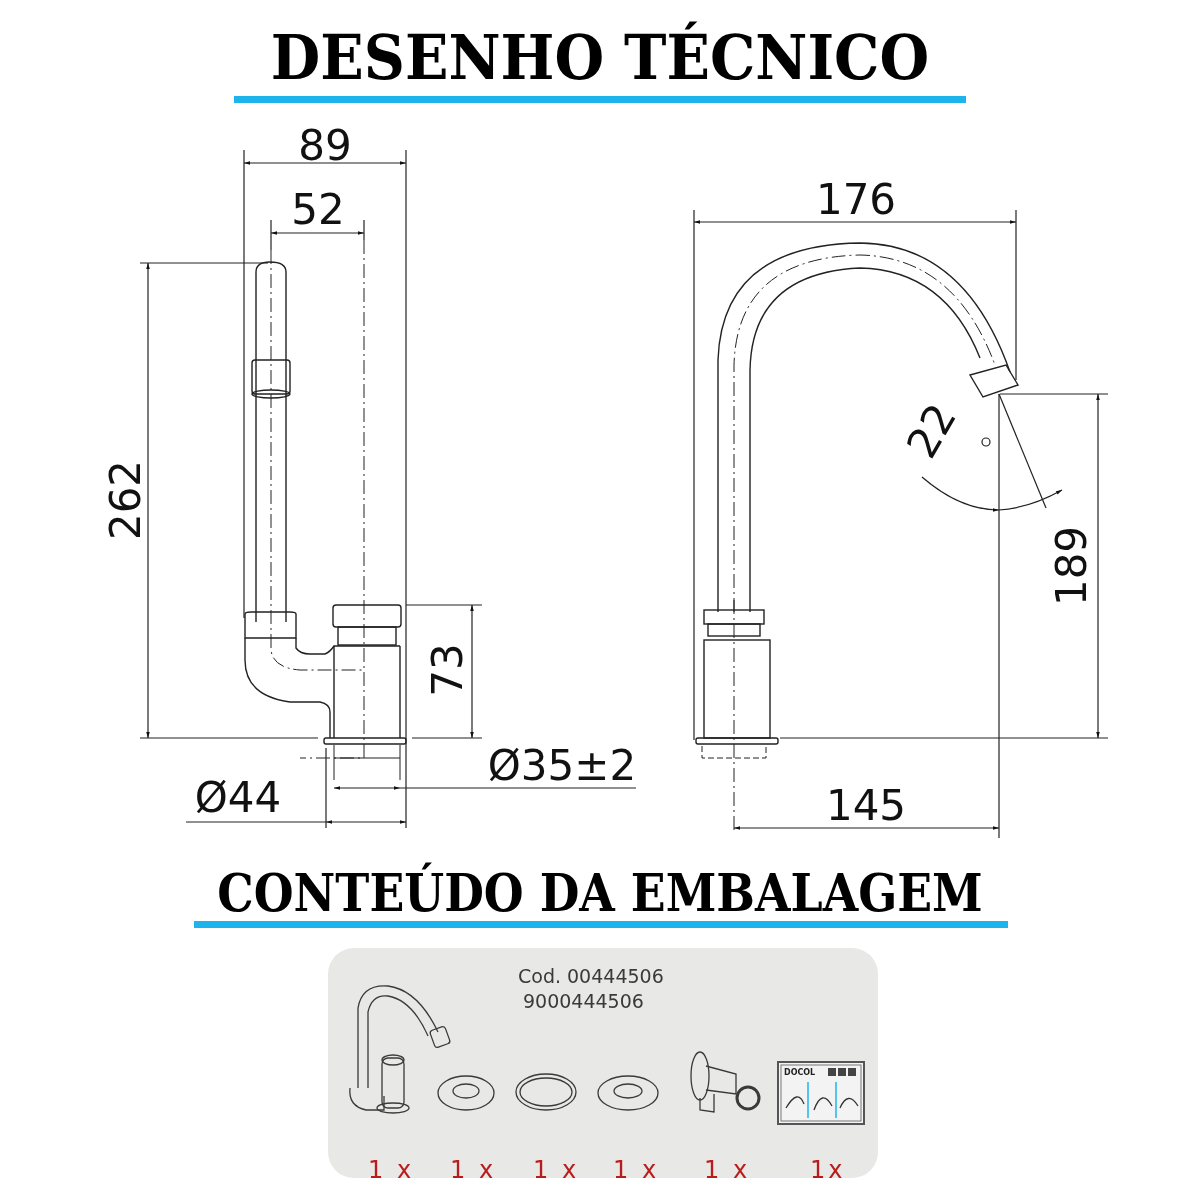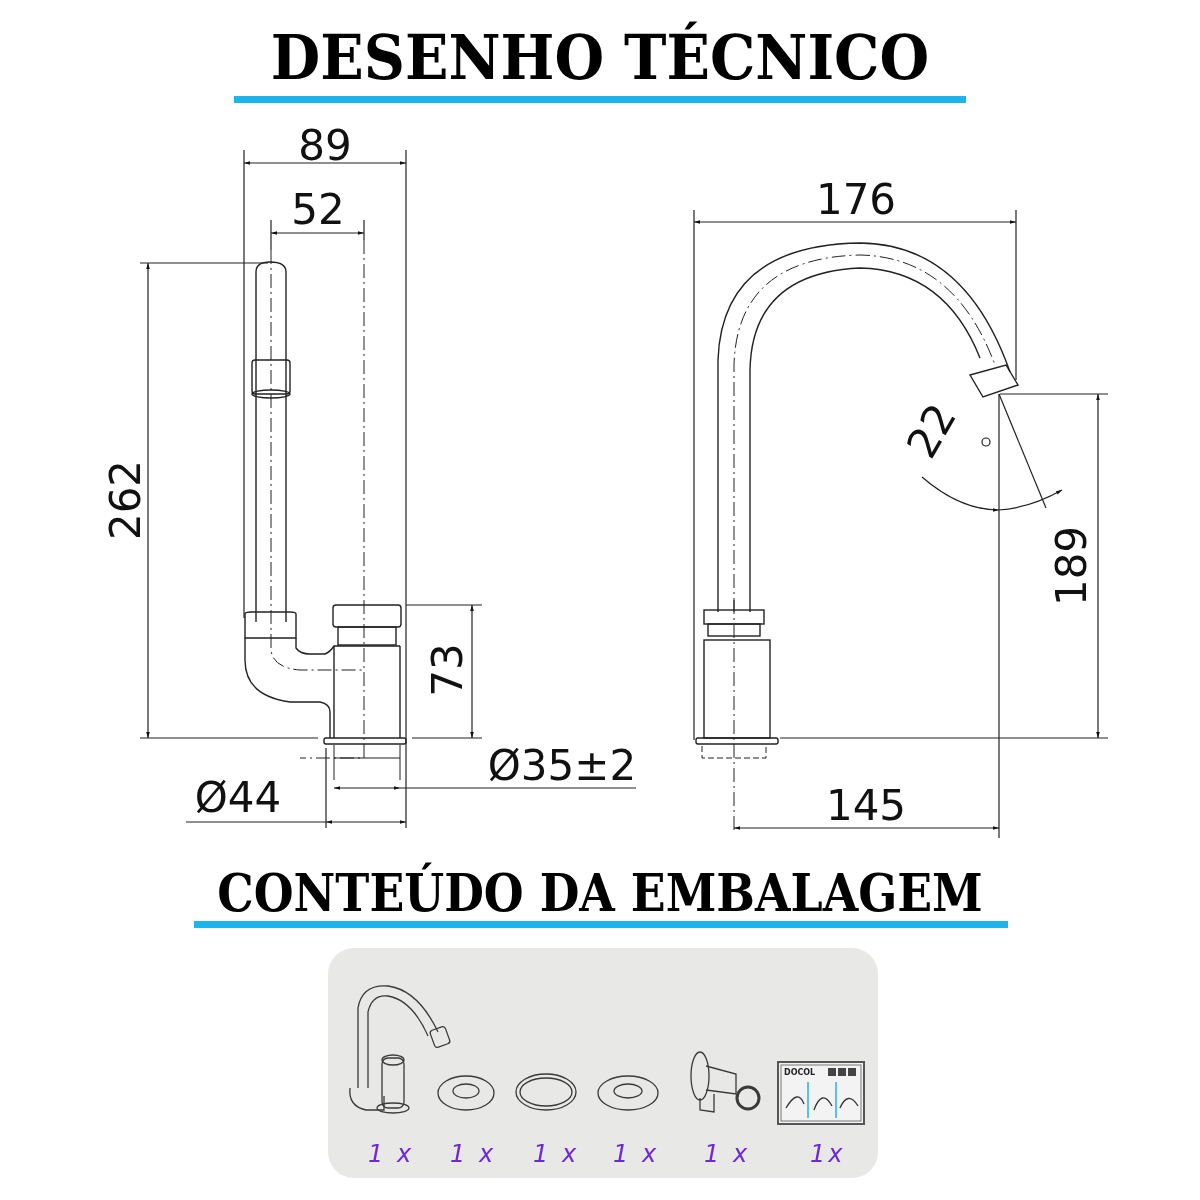--- a/index.html
+++ b/index.html
@@ -8,21 +8,21 @@
   .h1 { top: 22px; font-size: 62px; line-height: 72px; transform: scaleX(0.92); }
   .h2 { top: 862px; font-size: 52px; line-height: 62px; transform: scaleX(0.88); }
   .rule { position: absolute; height: 7px; background: #1db4ec; }
   .rule1 { left: 234px; top: 96px; width: 732px; }
   .rule2 { left: 194px; top: 921px; width: 814px; }
   svg.drawing { position: absolute; left: 0; top: 0; }
   .dim { font-family: "DejaVu Sans", sans-serif; font-size: 42px; fill: #111; }
   .panel { position: absolute; left: 328px; top: 948px; width: 550px; height: 230px; background: #e8e8e6; border-radius: 26px; }
   .codes { position: absolute; left: 190px; top: 16px; font-size: 19px; color: #3a3a3a; line-height: 25px; }
   .codes div:nth-child(2) { padding-left: 5px; }
-  .qty { position: absolute; top: 192px; font-size: 24px; color: #6d28d9; letter-spacing: 3px; font-style: italic; }
+  .qty { position: absolute; top: 208px; font-size: 24px; color: #b91c1c; letter-spacing: 3px; }
 </style>
 </head>
 <body>
 
 <div class="heading h1">DESENHO TÉCNICO</div>
 <div class="rule rule1"></div>
 
 <svg class="drawing" width="1200" height="860" viewBox="0 0 1200 860">
   <defs>
     <marker id="arr" viewBox="0 0 10 10" refX="10" refY="5" markerWidth="12" markerHeight="6" orient="auto-start-reverse" markerUnits="userSpaceOnUse">
@@ -112,20 +112,24 @@
   <text class="dim" x="856" y="214" text-anchor="middle">176</text>
   <text class="dim" x="866" y="820" text-anchor="middle">145</text>
   <text class="dim" transform="translate(1086,566) rotate(-90)" text-anchor="middle">189</text>
   <text class="dim" transform="translate(944,438) rotate(-60)" text-anchor="middle">22</text>
 </svg>
 
 <div class="heading h2">CONTEÚDO DA EMBALAGEM</div>
 <div class="rule rule2"></div>
 
 <div class="panel">
+  <div class="codes">
+    <div>Cod. 00444506</div>
+    <div>9000444506</div>
+  </div>
   <svg width="550" height="190" viewBox="0 0 550 190" style="position:absolute;left:0;top:0">
     <g fill="none" stroke="#3a3a3a" stroke-width="1.3">
       <g>
         <path d="M30,140 L30,60 Q34,36 60,38 Q90,42 110,84"></path>
         <path d="M40,140 L40,64 Q44,46 60,48 Q84,52 100,88"></path>
         <rect x="104" y="80" width="16" height="18" rx="3" transform="rotate(-20 112 89)"></rect>
         <path d="M22,140 Q20,158 38,162 L56,162 L56,148"></path>
         <rect x="54" y="110" width="22" height="50" rx="6"></rect>
         <ellipse cx="65" cy="112" rx="11" ry="5"></ellipse>
         <ellipse cx="65" cy="160" rx="16" ry="5"></ellipse>

